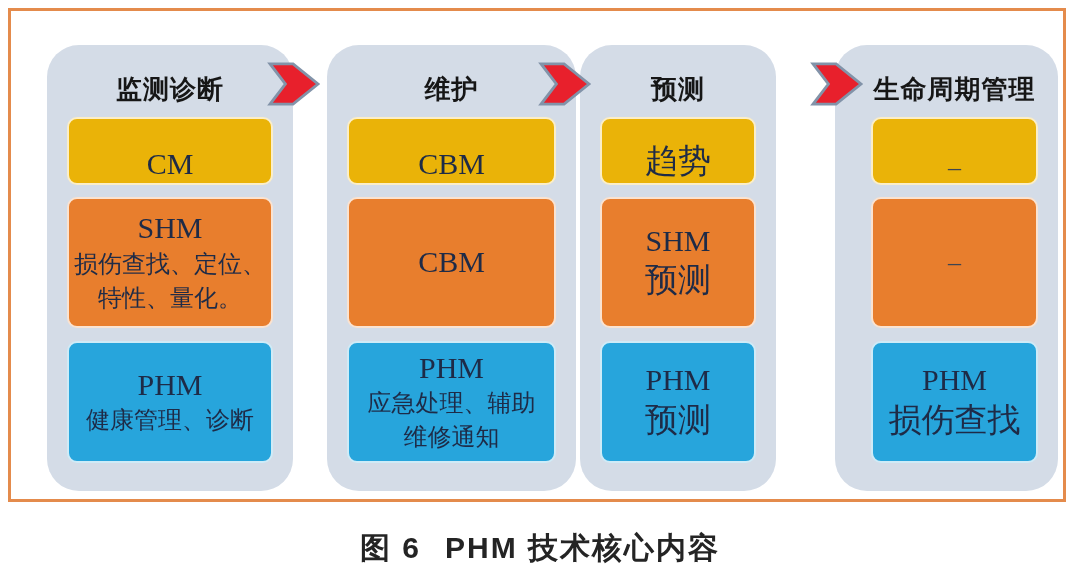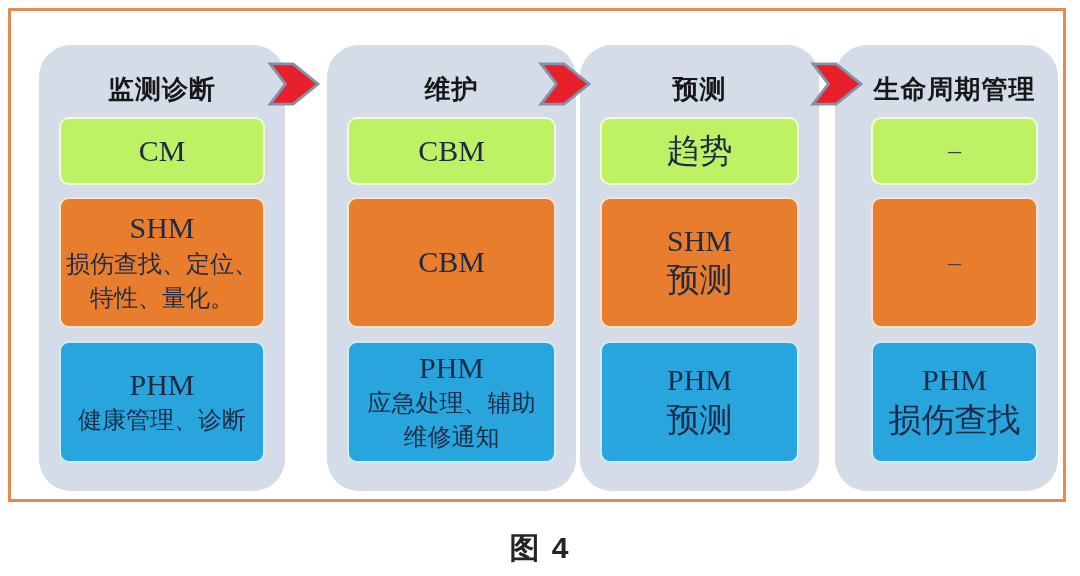--- a/index.html
+++ b/index.html
@@ -10,35 +10,35 @@
   }
   .frame {
     position:absolute; left:8px; top:8px; width:1058px; height:494px;
     border:3px solid #e48b4c; background:#ffffff;
   }
   .col {
     position:absolute; top:34px; height:446px;
     background:#d4dce7; border-radius:32px;
     display:flex; flex-direction:column; padding:16px 20px 0 20px;
   }
-  .col-1 { left:28px;  width:246px; }
+  .col-1 { left:36px;  width:246px; }
   .col-2 { left:316px; width:249px; }
-  .col-3 { left:569px; width:239px; }
+  .col-3 { left:569px; width:196px; }
   .col-4 { left:824px; width:223px;padding-left:36px; }
   .col-header {
     height:56px; display:flex; align-items:center; justify-content:center;
     font-weight:bold; font-size:26px; color:#161616; letter-spacing:1px;
     white-space:nowrap;
   }
   .box {
     border-radius:10px; border:2px solid rgba(255,255,255,0.78);
     display:flex; flex-direction:column; align-items:center; justify-content:center;
     color:#1e2b47; text-align:center;
   }
-  .box-blue   { background:#bef264; height:68px;  margin-bottom:12px; }
+  .box-blue   { background:#eab308; height:68px;  margin-bottom:12px;justify-content:flex-end; }
   .box-orange { background:#e87e2d; height:131px; margin-bottom:13px; }
   .box-cyan   { background:#27a5dc; height:122px; }
   .line { font-family:"Liberation Serif", serif; }
   .line:empty { display:none; }
   .line-en   { font-size:30px; line-height:1.22; }
   .line-zh   { font-size:24px; line-height:1.42; }
   .line-zhlg { font-size:33px; line-height:1.3; }
   .line-dash { font-size:26px; line-height:1.2; color:#3d4552; }
   .arrow { position:absolute; top:50px; width:54px; height:46px; }
   .arrow svg { display:block; width:100%; height:100%; }
@@ -129,15 +129,16 @@
     </div>
     <div class="arrow arrow-3">
       <svg viewBox="0 0 56 48">
           <polygon points="3,3 27,3 53,24 27,45 3,45 19,24" fill="#e8202c" stroke="#8293a9" stroke-width="3"></polygon>
         </svg>
     </div>
 
   </div>
 
   <div class="caption">
-    <span>图 4</span>
+    <span>图 6</span>
+    <span>PHM 技术核心内容</span>
   </div>
 </div>
 
 </body></html>

